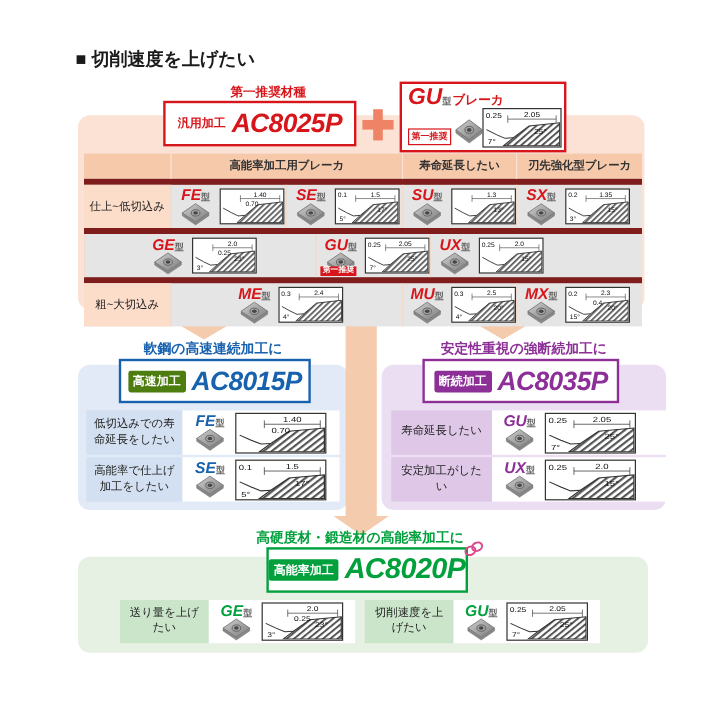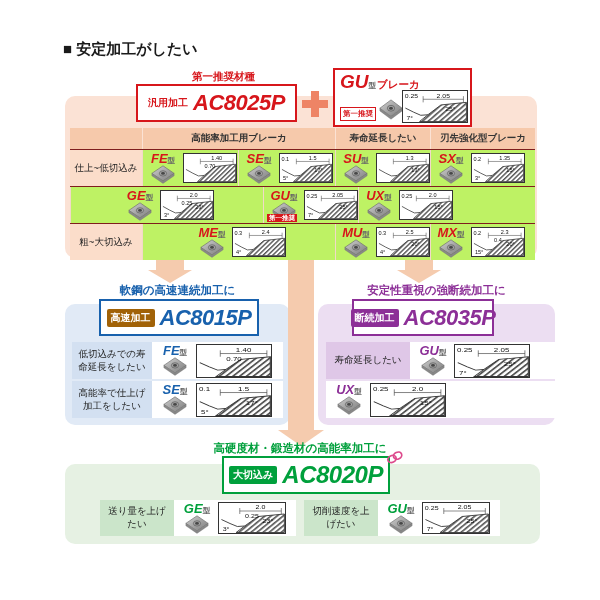--- a/index.html
+++ b/index.html
@@ -22,23 +22,23 @@
                      font-weight:bold;color:#d7161b;}
   
   .gradebox{position:absolute;background:#fff;display:flex;align-items:center;
             justify-content:center;gap:5px;box-sizing:border-box;}
   .tag{font-weight:bold;font-size:10px;padding:2px 4px;border-radius:2px;white-space:nowrap;}
   .grade{font-style:italic;font-weight:800;letter-spacing:-0.5px;white-space:nowrap;line-height:1;}
   #box-ac8025p{left:136px;top:84px;width:161px;height:38px;border:2.5px solid #d7161b;}
   #box-ac8025p .tag{color:#d7161b;padding:0;}
   #box-ac8025p .grade{color:#d7161b;font-size:22px;}
   #box-ac8015p{left:99px;top:299px;width:160px;height:37px;border:2.5px solid #1861ad;}
-  #box-ac8015p .tag{background:#a16207;color:#fff;}
+  #box-ac8015p .tag{background:#4d7c0f;color:#fff;}
   #box-ac8015p .grade{color:#1861ad;font-size:22px;}
-  #box-ac8035p{left:352px;top:299px;width:142px;height:37px;border:2.5px solid #8c2f97;}
+  #box-ac8035p{left:352px;top:299px;width:164px;height:37px;border:2.5px solid #8c2f97;}
   #box-ac8035p .tag{background:#8c2f97;color:#fff;}
   #box-ac8035p .grade{color:#8c2f97;font-size:22px;}
   #box-ac8020p{left:222px;top:456px;width:168px;height:38px;border:2.5px solid #00a03c;}
   #box-ac8020p .tag{background:#00a03c;color:#fff;}
   #box-ac8020p .grade{color:#00a03c;font-size:24px;}
   
   #plus{left:302px;top:91px;width:26px;height:26px;}
   #plus::before{content:"";position:absolute;left:0;top:9px;width:26px;height:8px;background:#ee8465;}
   #plus::after{content:"";position:absolute;left:9px;top:0;width:8px;height:26px;background:#ee8465;}
   
@@ -50,21 +50,21 @@
   #gu-box .badge-outline{position:absolute;left:5px;top:37px;border:1.5px solid #d7161b;
           color:#d7161b;font-size:7.5px;font-weight:bold;padding:1px 2px;white-space:nowrap;}
   #gu-box .ins{position:absolute;left:44px;top:29px;width:24px;height:22px;}
   #gu-box .diag{position:absolute;right:2px;top:20px;width:66px;height:33px;}
   
   #main-table{left:70px;top:128px;width:465px;}
   .thead{display:flex;height:21px;background:#f6c9ab;}
   .th{display:flex;align-items:center;justify-content:center;font-size:9.5px;
       font-weight:600;color:#333;box-sizing:border-box;}
   .th+.th{border-left:1px solid #fbe2d5;}
-  .trow{display:flex;height:36px;background:#bef264;border-top:1px solid #7f1d1d;}
+  .trow{display:flex;height:36px;background:#e5e5e5;border-top:5px solid #7f1d1d;}
   .rowlabel{width:72px;display:flex;align-items:center;justify-content:center;
             background:#fbddca;font-size:9.5px;color:#222;white-space:nowrap;box-sizing:border-box;}
   .cell{display:flex;align-items:center;box-sizing:border-box;position:relative;
         border-left:1px solid #f2d9c8;padding-left:3px;gap:3px;}
   .cell.merged{justify-content:center;}
   .bleft{display:flex;flex-direction:column;align-items:center;width:34px;flex:none;}
   .btype{font-weight:800;font-style:italic;font-size:13px;line-height:1;white-space:nowrap;}
   .btype .kata{font-size:7.5px;color:#666;font-style:normal;font-weight:600;}
   .red{color:#d7161b;} .blue{color:#1861ad;} .violet{color:#8c2f97;} .green{color:#00a03c;}
   .ins{width:24px;height:20px;}
@@ -123,21 +123,21 @@
   <div class="panel" id="purple-panel"></div>
   <div class="panel" id="green-panel"></div>
 
   <div class="arrow-bar" style="left:156px;top:256px;width:28px;height:14px;"></div>
   <div class="arrow-head" style="left:148px;top:270px;"></div>
   <div class="arrow-bar" style="left:405px;top:256px;width:28px;height:14px;"></div>
   <div class="arrow-head" style="left:397px;top:270px;"></div>
   <div class="arrow-bar" style="left:288px;top:256px;width:26px;height:174px;"></div>
   <div class="arrow-head" style="left:278px;top:430px;border-left-width:23px;border-right-width:23px;border-top-width:16px;"></div>
 
-  <div class="abs" id="page-title">■ 安定加工がしたい</div>
+  <div class="abs" id="page-title">■ 切削速度を上げたい</div>
   <div class="abs" id="first-grade-label">第一推奨材種</div>
 
   <div class="gradebox" id="box-ac8025p">
     <span class="tag">汎用加工</span>
     <span class="grade">AC8025P</span>
   </div>
 
   <div class="abs" id="plus"></div>
 
   <div class="abs" id="gu-box">
@@ -539,20 +539,21 @@
               <line x1="51" y1="5" x2="51" y2="11" stroke="#333" stroke-width="0.5"></line>
               <text x="34" y="6.3" font-size="5.8" fill="#111" font-family="Liberation Sans, DejaVu Sans, sans-serif" text-anchor="middle">2.05</text>
               <text x="1.5" y="7" font-size="5.8" fill="#111" font-family="Liberation Sans, DejaVu Sans, sans-serif" text-anchor="start">0.25</text>
               <text x="40" y="19.8" font-size="5.8" fill="#111" font-family="Liberation Sans, DejaVu Sans, sans-serif" text-anchor="middle">25°</text>
               <text x="3" y="28" font-size="5.8" fill="#111" font-family="Liberation Sans, DejaVu Sans, sans-serif" text-anchor="start">7°</text>
             </svg>
           </span>
       </div>
     </div>
     <div class="mini-row">
+      <div class="mini-label">安定加工がしたい</div>
       <div class="mini-content">
         <div class="bleft">
             <span class="btype violet"><span>UX</span><span class="kata">型</span></span>
             <span class="ins">
               <svg viewBox="0 0 28 25" preserveAspectRatio="none">
                 <polygon points="14,1 27,10.5 14,20 1,10.5" fill="url(#insGrad)" stroke="#6e6e6e" stroke-width="0.8"></polygon>
                 <polygon points="1,10.5 1,13.5 14,23 27,13.5 27,10.5 14,20" fill="#888" stroke="#6e6e6e" stroke-width="0.4"></polygon>
                 <ellipse cx="14" cy="10.5" rx="4.2" ry="3.3" fill="#a6a6a6" stroke="#565656" stroke-width="0.8"></ellipse>
                 <ellipse cx="14" cy="10.5" rx="2.3" ry="1.8" fill="#474747"></ellipse>
               </svg>
@@ -569,21 +570,21 @@
               <text x="1.5" y="7" font-size="5.8" fill="#111" font-family="Liberation Sans, DejaVu Sans, sans-serif" text-anchor="start">0.25</text>
               <text x="40" y="19.8" font-size="5.8" fill="#111" font-family="Liberation Sans, DejaVu Sans, sans-serif" text-anchor="middle">15°</text>
             </svg>
           </span>
       </div>
     </div>
   </div>
 
   <div class="sec-title" id="bottom-title">高硬度材・鍛造材の高能率加工に</div>
   <div class="gradebox" id="box-ac8020p">
-    <span class="tag">大切込み</span>
+    <span class="tag">高能率加工</span>
     <span class="grade">AC8020P</span>
     <span id="swirl">
       <svg viewBox="0 0 18 15" width="18" height="15">
         <g fill="none" stroke="#dd4a8c" stroke-width="1.7">
           <ellipse cx="6" cy="9" rx="4.3" ry="3.4" transform="rotate(-25 6 9)"></ellipse>
           <ellipse cx="11.6" cy="5.6" rx="4.3" ry="3.4" transform="rotate(-25 11.6 5.6)"></ellipse>
         </g>
       </svg>
     </span>
   </div>

